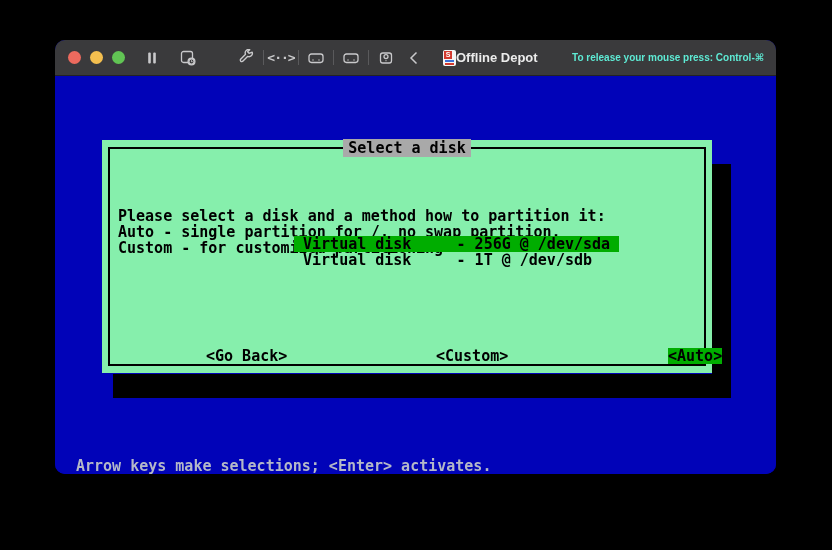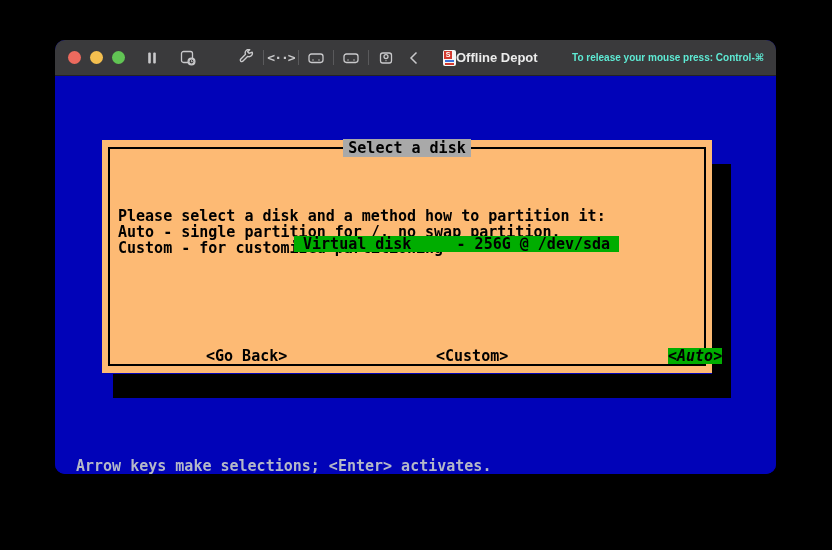--- a/index.html
+++ b/index.html
@@ -48,41 +48,41 @@
     font-family:"DejaVu Sans Mono",monospace; font-weight:bold;
     font-size:15px; line-height:16px;
   }
   .screen pre, .screen .row { font:inherit; white-space:pre;margin-top:40px; }
 
   .dlg-shadow-b { position:absolute; left:58px; top:298px; width:618px; height:24px; background:#000; }
   .dlg-shadow-r { position:absolute; left:657px; top:88px; width:19px; height:234px; background:#000; }
 
   .dialog {
     position:absolute; left:47px; top:64px; width:610px; height:233px;
-    background:#fdba74; color:#000;
+    background:#86efac; color:#000;
   }
   .dialog-border {
     position:absolute; left:6px; top:7px; width:598px; height:219px;
     border:2px solid #000;
   }
   .dialog-title {
     position:absolute; top:0; left:0; right:0; height:16px; text-align:center;
   }
   .dialog-title span { background:#a9a9a9; padding:0 5px; position:relative; }
 
   .instructions { position:absolute; left:16px; top:28px; }
 
   .disk-list { position:absolute; left:192px; top:96px; }
   .disk-row { white-space:pre; cursor:default; }
   .disk-row.selected { background:#00ad00; }
 
   .btn { position:absolute; top:208px; white-space:pre; cursor:default; }
   .btn.goback { left:84px;margin-left:20px; }
   .btn.custom { left:334px; }
-  .btn.auto   { left:566px; background:#00ad00;font-style:italic; }
+  .btn.auto   { left:566px; background:#00ad00; }
 
   .status-line {
     position:absolute; left:21px; top:382px; color:#b4b8c8; white-space:pre;
   }
 </style>
 </head>
 <body>
 
 <div class="window">
 
@@ -179,20 +179,21 @@
       <div class="dialog-title">
         <span>Select a disk</span>
       </div>
 
       <pre class="instructions">Please select a disk and a method how to partition it:
 Auto - single partition for /, no swap partition.
 Custom - for customized partitioning</pre>
 
       <div class="disk-list">
         <div class="disk-row selected"> Virtual disk     - 256G @ /dev/sda </div>
+        <div class="disk-row"> Virtual disk     - 1T @ /dev/sdb</div>
       </div>
 
       <div class="btn goback">&lt;Go Back&gt;</div>
       <div class="btn custom">&lt;Custom&gt;</div>
       <div class="btn auto">&lt;Auto&gt;</div>
     </div>
 
     <div class="status-line">Arrow keys make selections; &lt;Enter&gt; activates.</div>
   </div>
 

